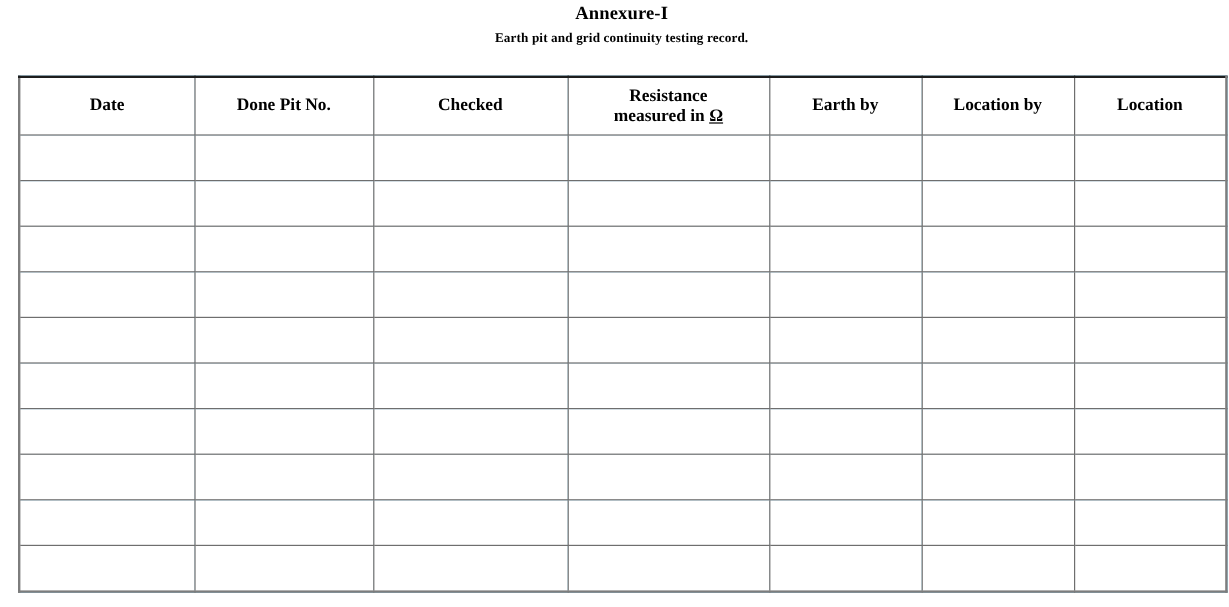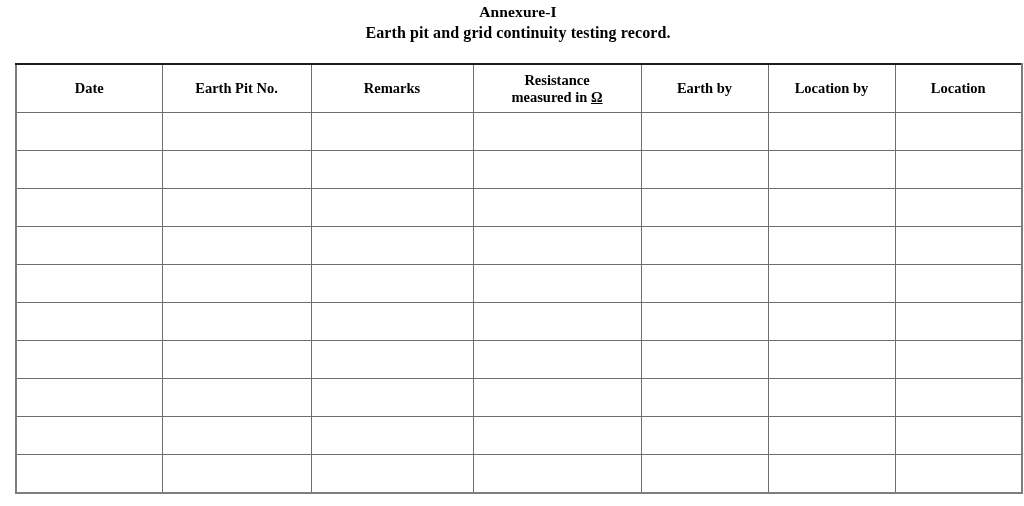--- a/index.html
+++ b/index.html
@@ -34,21 +34,21 @@
     font-weight: bold;
     color: #000000;
     letter-spacing: 0.1px;
   }
   .title-line-1 {
     font-size: 15.5px;
     line-height: 20px;
     padding-left: 12px;
   }
   .title-line-2 {
-    font-size: 16px;
+    font-size: 11px;
     line-height: 21px;
     padding-left: 12px;
   }
 
   
   .table-wrap {
     position: absolute;
     left: 15px;
     top: 63px;
     width: 1006px;
@@ -116,24 +116,24 @@
         <col style="width:127px">
         <col style="width:127px">
         <col style="width:127px">
       </colgroup>
       <thead>
         <tr>
           <th>
             <span class="hdr-l1">Date</span>
           </th>
           <th>
-            <span class="hdr-l1">Earth Pit No.</span>
-          </th>
-          <th>
-            <span class="hdr-l1">Remarks</span>
+            <span class="hdr-l1">Done Pit No.</span>
+          </th>
+          <th>
+            <span class="hdr-l1">Checked</span>
           </th>
           <th>
             <span class="hdr-l1">Resistance</span>
             <span class="hdr-l2"><span>measured in </span><span class="omega">Ω</span></span>
           </th>
           <th>
             <span class="hdr-l1">Earth by</span>
           </th>
           <th>
             <span class="hdr-l1">Location by</span>

